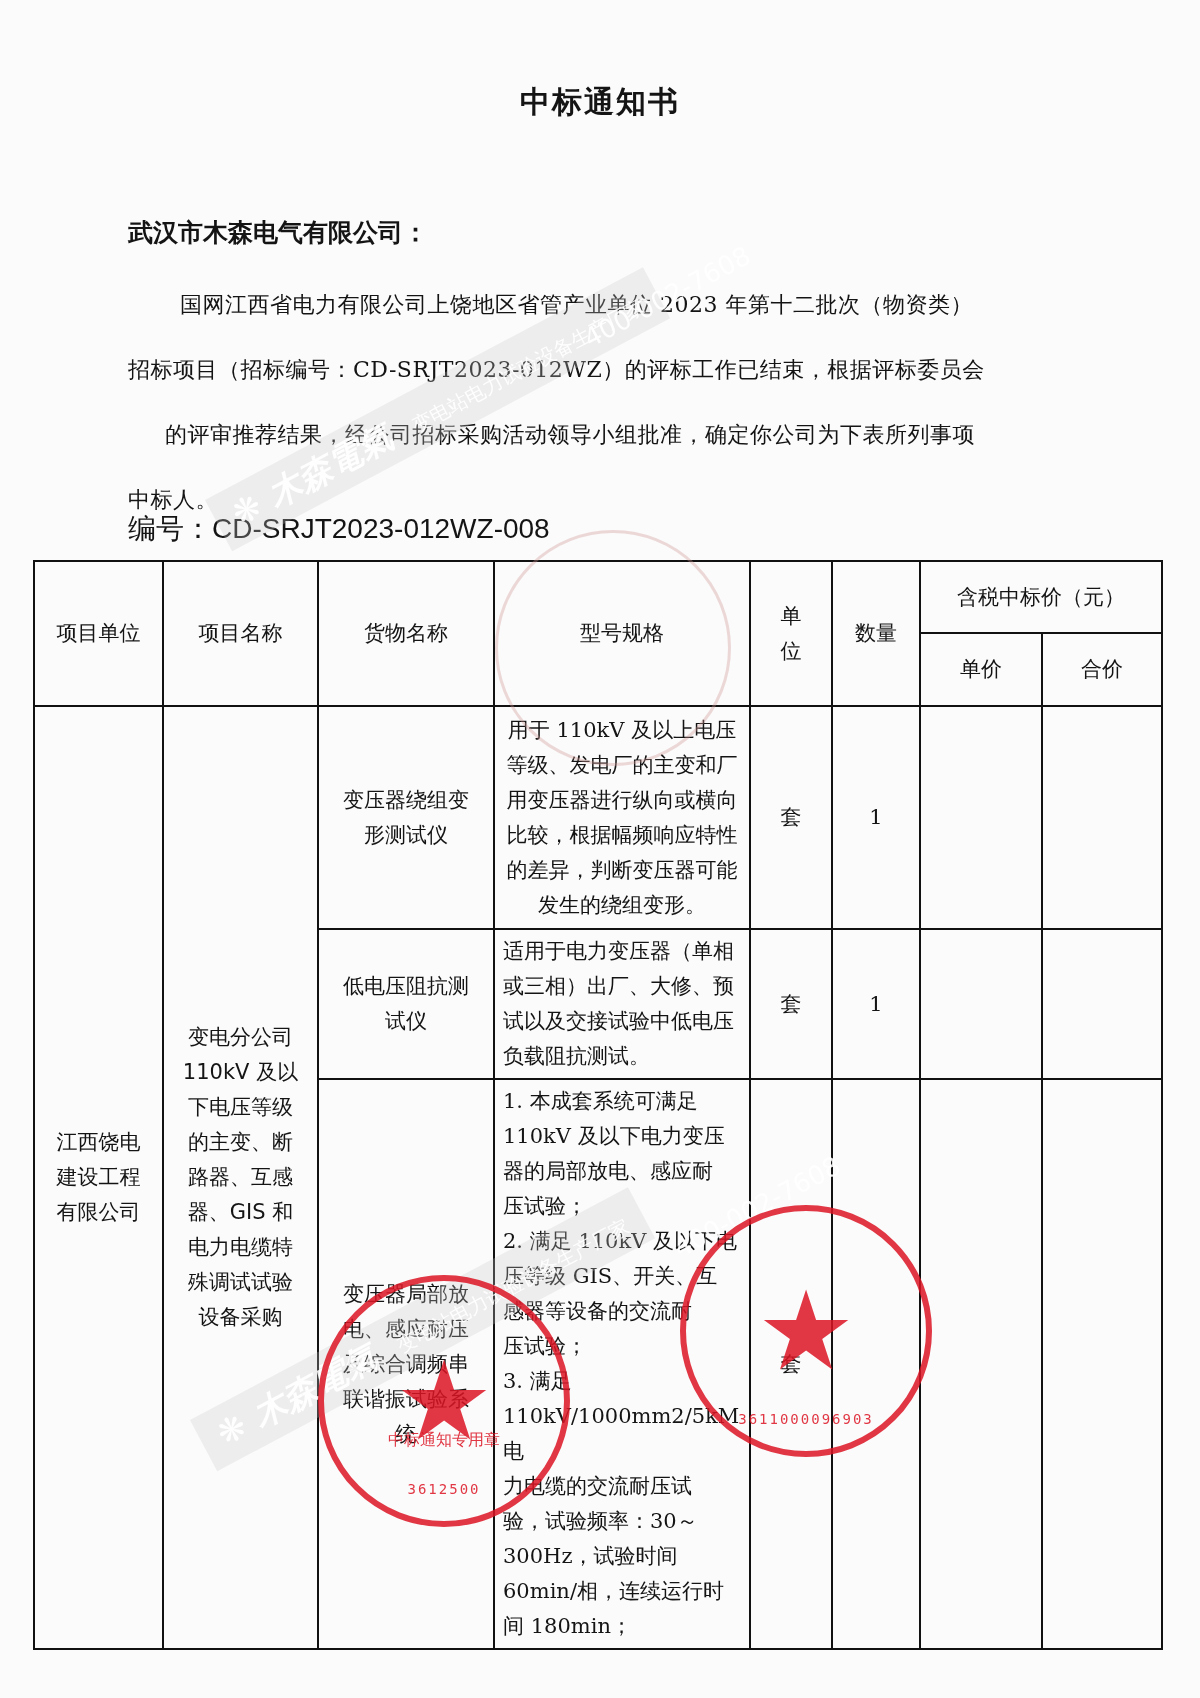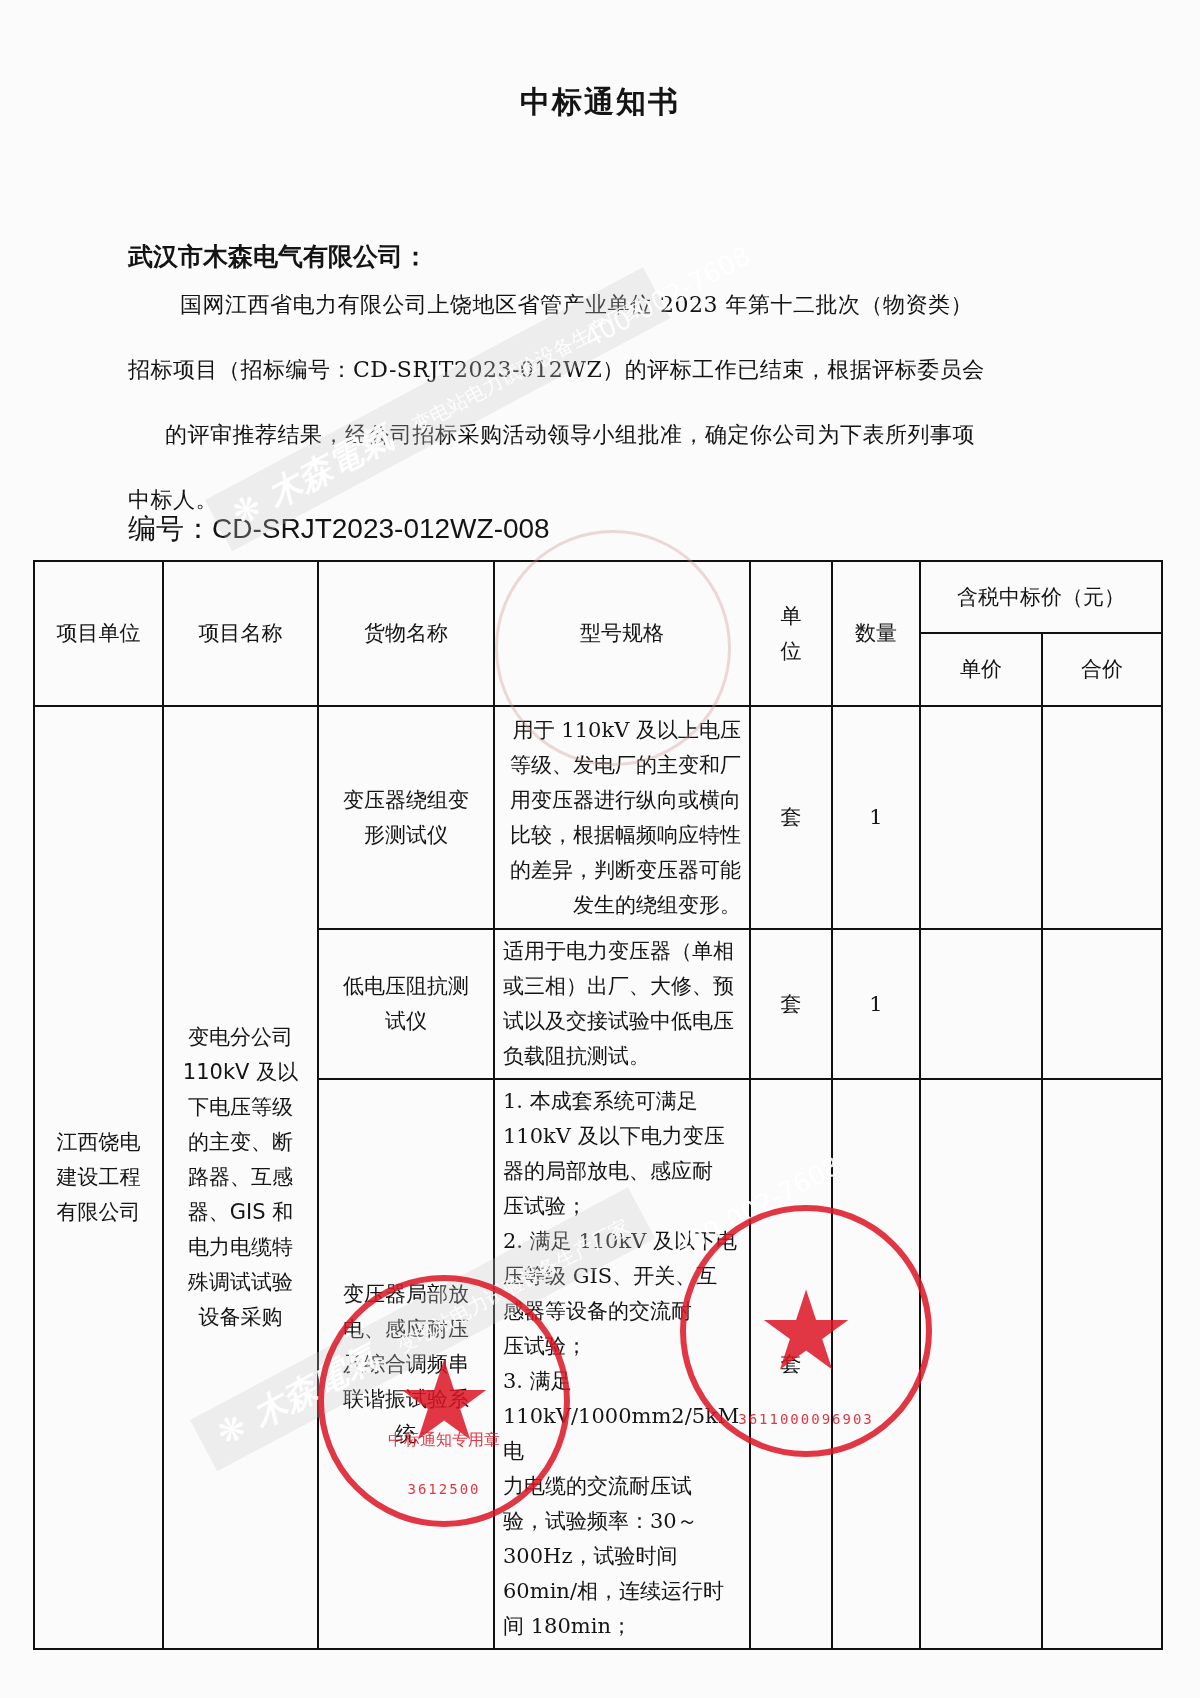--- a/index.html
+++ b/index.html
@@ -8,35 +8,35 @@
     background:#fbfbfb;
     font-family: "DejaVu Serif", "Liberation Serif", serif;
     color:#141414;
   }
   .abs { position:absolute; }
   .title {
     left:0; width:1200px; top:82px; text-align:center;
     font-family:"DejaVu Sans", sans-serif; font-weight:bold; font-size:30px; letter-spacing:2px;
   }
   .addressee {
-    left:128px; top:240px; font-family:"DejaVu Sans", sans-serif; font-weight:bold; font-size:25px;
+    left:128px; top:216px; font-family:"DejaVu Sans", sans-serif; font-weight:bold; font-size:25px;
   }
   .para { left:128px; width:950px; font-size:22px; letter-spacing:0.5px; white-space:nowrap; }
   .bidno {
     left:128px; top:506px; font-family:"Liberation Sans", sans-serif; font-size:28px;
   }
   .table-wrap { left:33px; top:558px; width:1128px; height:1045px; }
   table { border-collapse:collapse; width:100%; height:100%; table-layout:fixed; }
   td, th {
     border:2px solid #111; padding:2px 20px; text-align:center; vertical-align:middle;
     font-weight:normal; font-size:21px; line-height:35px;
   }
   th { font-family:"DejaVu Sans", sans-serif; }
   td.spec { text-align:left; line-height:35px; padding:4px 8px; }
-  td.spec.center { text-align:right; }
+  td.spec.center { text-align:center; }
   td.spec.top { vertical-align:top; }
   .sans { font-family:"DejaVu Sans", sans-serif; }
   
   .wm {
     position:absolute; transform-origin:left top; transform:rotate(-28deg);
     background:rgba(200,200,200,0.28); color:rgba(255,255,255,0.9);
     font-family:"DejaVu Sans", sans-serif; font-size:34px; font-weight:bold; font-style:italic;
     padding:6px 18px; white-space:nowrap; pointer-events:none;
   }
   .wm small { font-size:20px; font-style:normal; font-weight:normal; margin-left:12px; color:rgba(255,255,255,0.9); }

